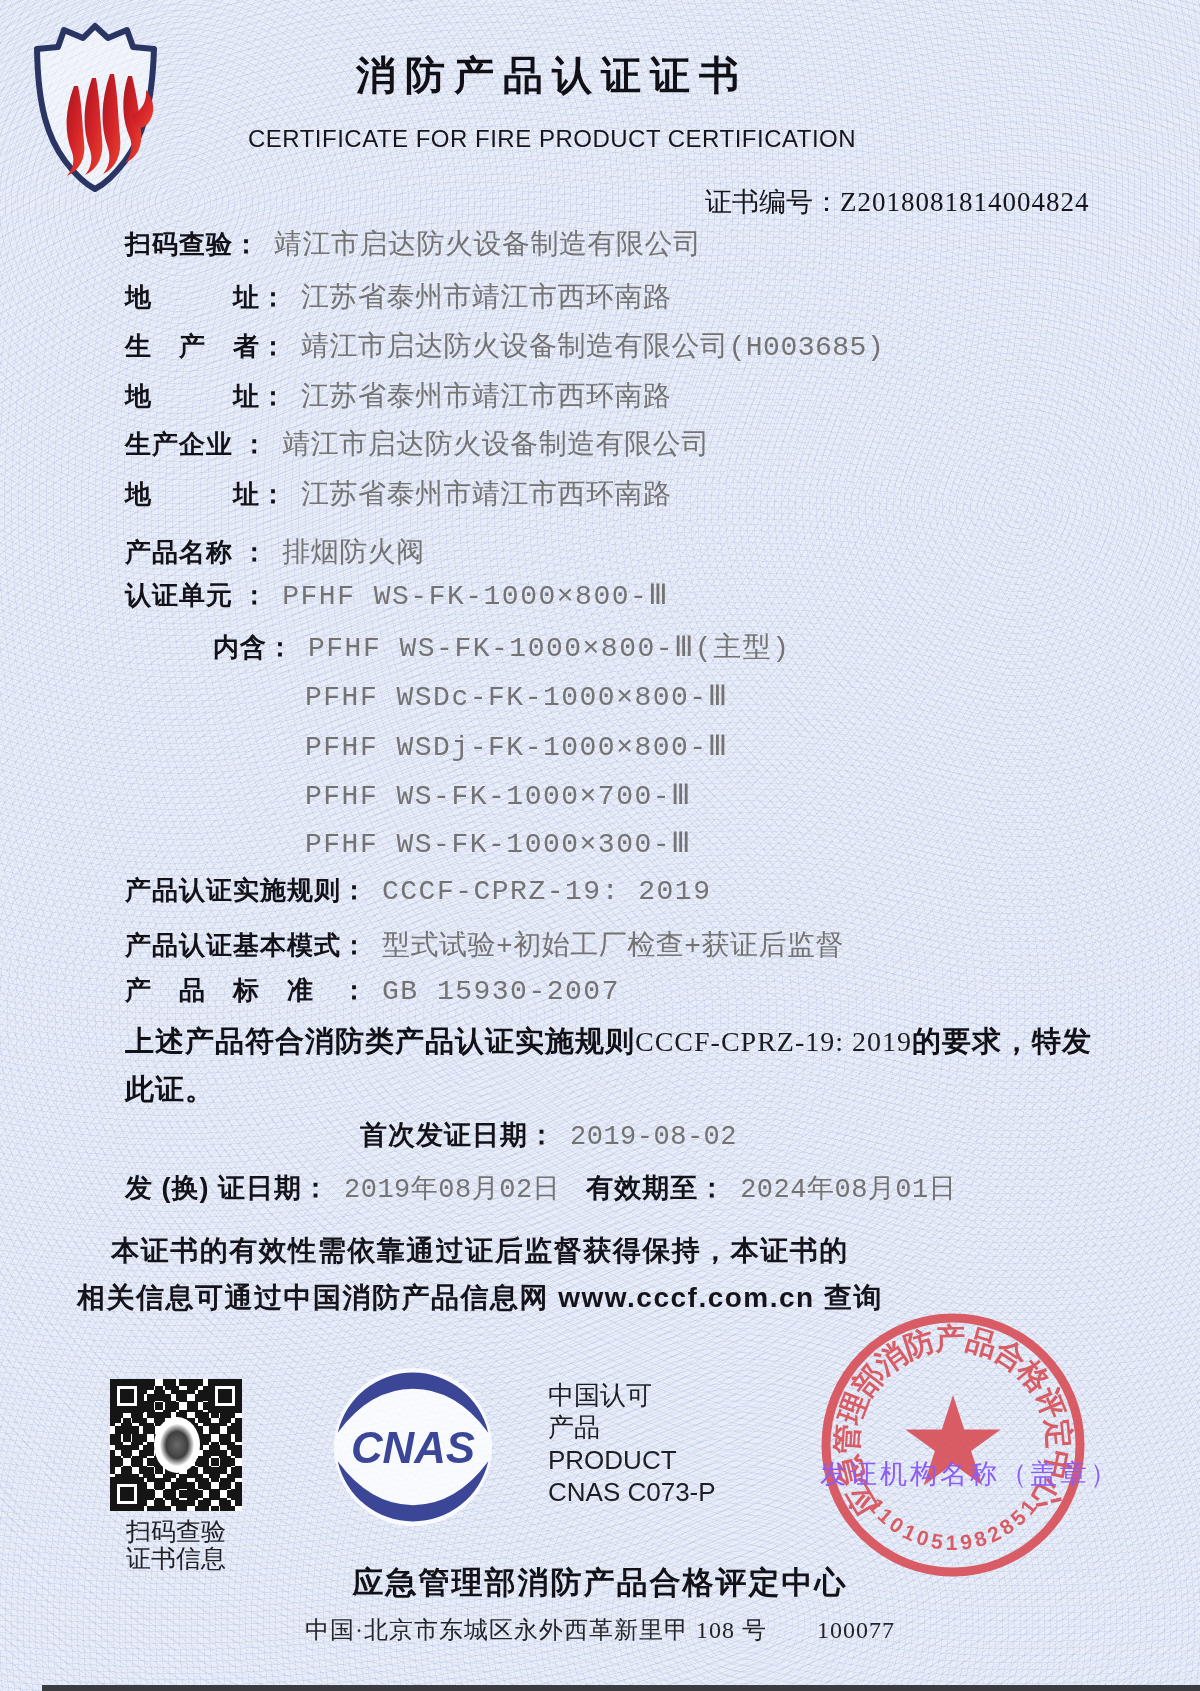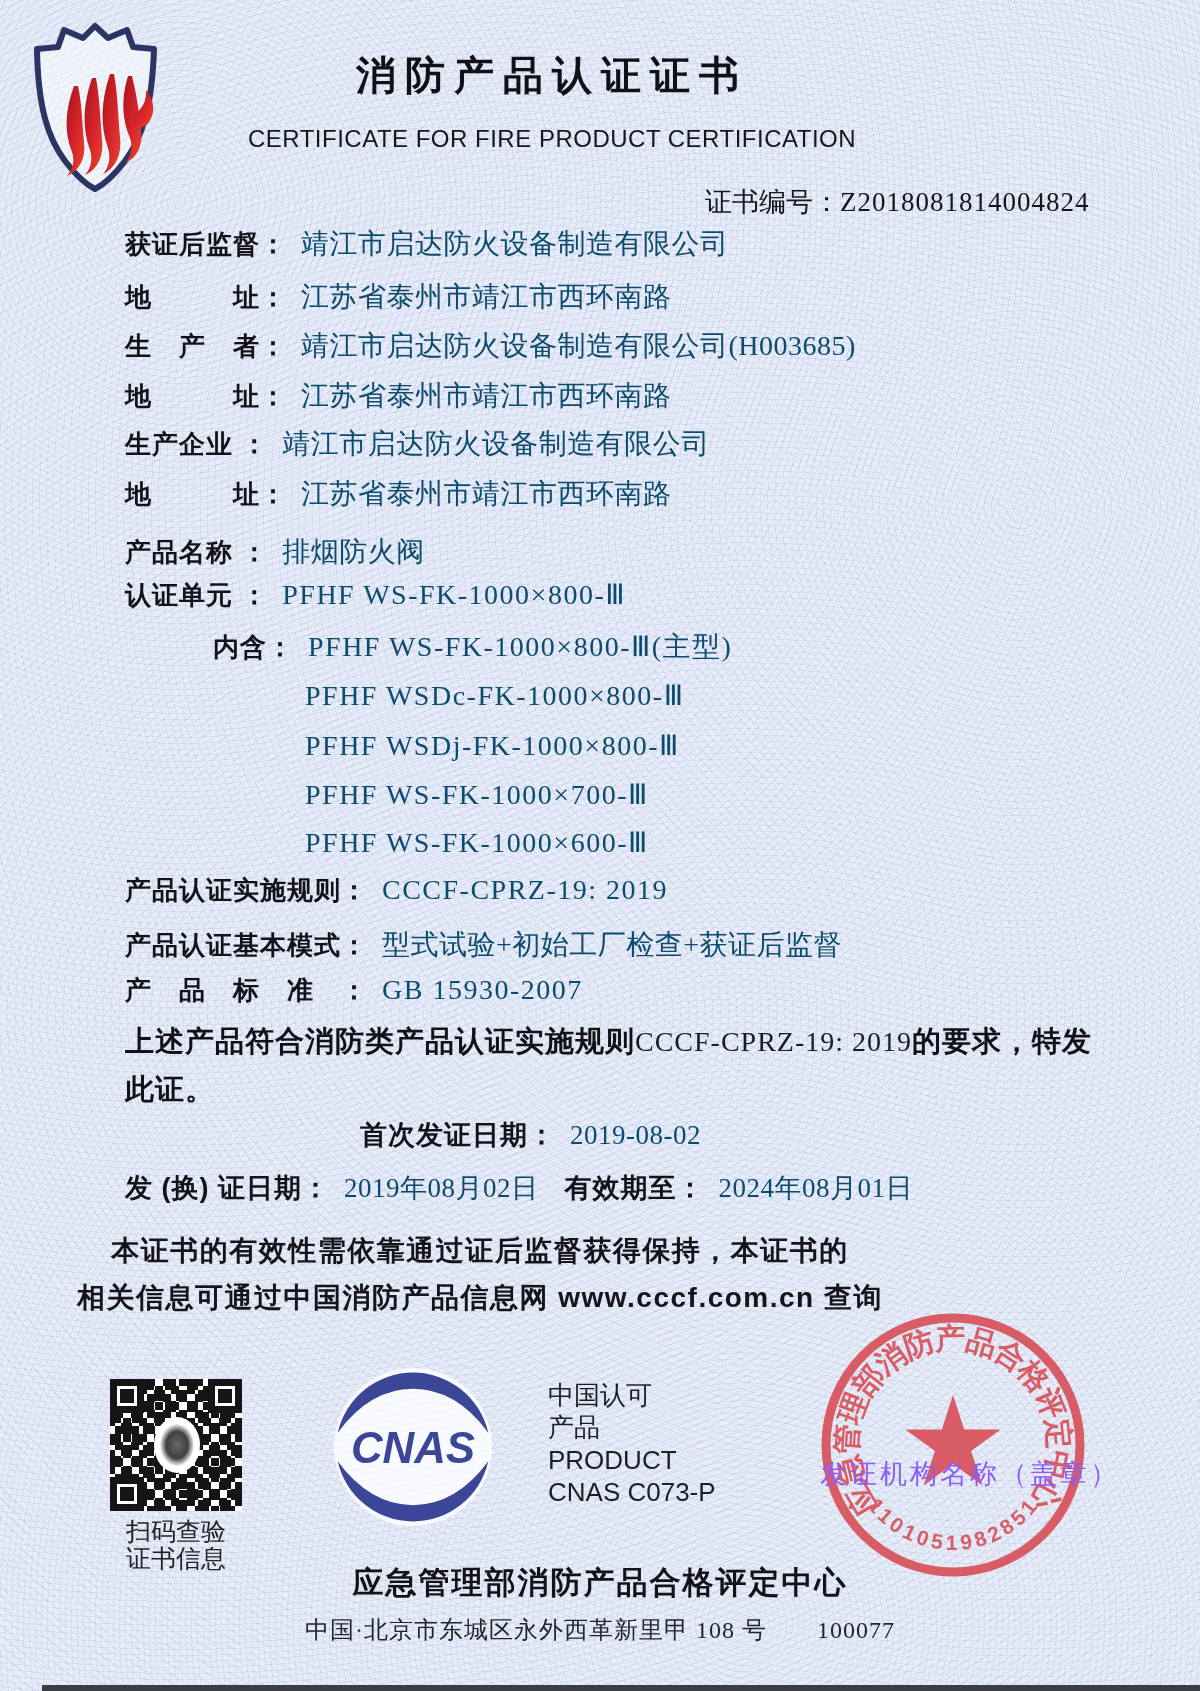--- a/index.html
+++ b/index.html
@@ -34,21 +34,21 @@
   .certno{left:705px;top:184px;font-size:27px;white-space:nowrap;color:#15151b;}
   .certno .num{margin-left:0;letter-spacing:1px;}
 
   
   .row{position:absolute;left:125px;z-index:2;white-space:nowrap;}
   .lbl{
     font-family:"Liberation Sans",sans-serif;font-weight:bold;font-size:26px;
     color:#121218;letter-spacing:1px;
   }
   .val{
-    font-family:Liberation Serif, serif;font-size:28px;color:#0c4a6e;
+    font-family:Liberation Mono, monospace;font-size:28px;color:#737373;
     margin-left:14px;letter-spacing:.5px;
   }
   .noLbl .val{margin-left:0;}
   .code-val{letter-spacing:1.5px;}
 
   .statement{position:absolute;left:125px;z-index:2;white-space:nowrap;}
   .st-cjk{font-family:Liberation Serif, serif;font-weight:bold;font-size:29px;color:#111117;letter-spacing:1px;}
   .st-code{font-family:"Liberation Serif",serif;font-size:28px;letter-spacing:1px;color:#1b1b22;}
 
   .dates-first{left:360px;top:1117px;white-space:nowrap;}
@@ -117,33 +117,33 @@
 
   <div class="abs header-block">
     <div class="title">消防产品认证证书</div>
     <div class="subtitle">CERTIFICATE FOR FIRE PRODUCT CERTIFICATION</div>
   </div>
 
   <div class="abs certno">
     <span>证书编号：</span><span class="num">Z2018081814004824</span>
   </div>
 
-  <div class="row" style="top:225px"><span class="lbl">获证后监督：</span><span class="val">靖江市启达防火设备制造有限公司</span></div>
+  <div class="row" style="top:225px"><span class="lbl">扫码查验：</span><span class="val">靖江市启达防火设备制造有限公司</span></div>
   <div class="row" style="top:278px"><span class="lbl">地　　　址：</span><span class="val">江苏省泰州市靖江市西环南路</span></div>
   <div class="row" style="top:327px"><span class="lbl">生　产　者：</span><span class="val">靖江市启达防火设备制造有限公司(H003685)</span></div>
   <div class="row" style="top:377px"><span class="lbl">地　　　址：</span><span class="val">江苏省泰州市靖江市西环南路</span></div>
   <div class="row" style="top:425px"><span class="lbl">生产企业 ：</span><span class="val">靖江市启达防火设备制造有限公司</span></div>
   <div class="row" style="top:475px"><span class="lbl">地　　　址：</span><span class="val">江苏省泰州市靖江市西环南路</span></div>
   <div class="row" style="top:533px"><span class="lbl">产品名称 ：</span><span class="val">排烟防火阀</span></div>
   <div class="row" style="top:578px"><span class="lbl">认证单元 ：</span><span class="val code-val">PFHF WS-FK-1000×800-Ⅲ</span></div>
   <div class="row" style="top:628px;left:213px"><span class="lbl">内含：</span><span class="val code-val">PFHF WS-FK-1000×800-Ⅲ(主型)</span></div>
   <div class="row noLbl" style="top:679px;left:305px"><span class="val code-val">PFHF WSDc-FK-1000×800-Ⅲ</span></div>
   <div class="row noLbl" style="top:729px;left:305px"><span class="val code-val">PFHF WSDj-FK-1000×800-Ⅲ</span></div>
   <div class="row noLbl" style="top:778px;left:305px"><span class="val code-val">PFHF WS-FK-1000×700-Ⅲ</span></div>
-  <div class="row noLbl" style="top:826px;left:305px"><span class="val code-val">PFHF WS-FK-1000×600-Ⅲ</span></div>
+  <div class="row noLbl" style="top:826px;left:305px"><span class="val code-val">PFHF WS-FK-1000×300-Ⅲ</span></div>
   <div class="row" style="top:873px"><span class="lbl">产品认证实施规则：</span><span class="val code-val">CCCF-CPRZ-19: 2019</span></div>
   <div class="row" style="top:926px"><span class="lbl">产品认证基本模式：</span><span class="val">型式试验+初始工厂检查+获证后监督</span></div>
   <div class="row" style="top:973px"><span class="lbl">产　品　标　准　：</span><span class="val code-val">GB 15930-2007</span></div>
 
   <div class="statement" style="top:1022px">
     <span class="st-cjk">上述产品符合消防类产品认证实施规则</span><span class="st-code">CCCF-CPRZ-19: 2019</span><span class="st-cjk">的要求，特发</span>
   </div>
   <div class="statement" style="top:1070px">
     <span class="st-cjk">此证。</span>
   </div>

